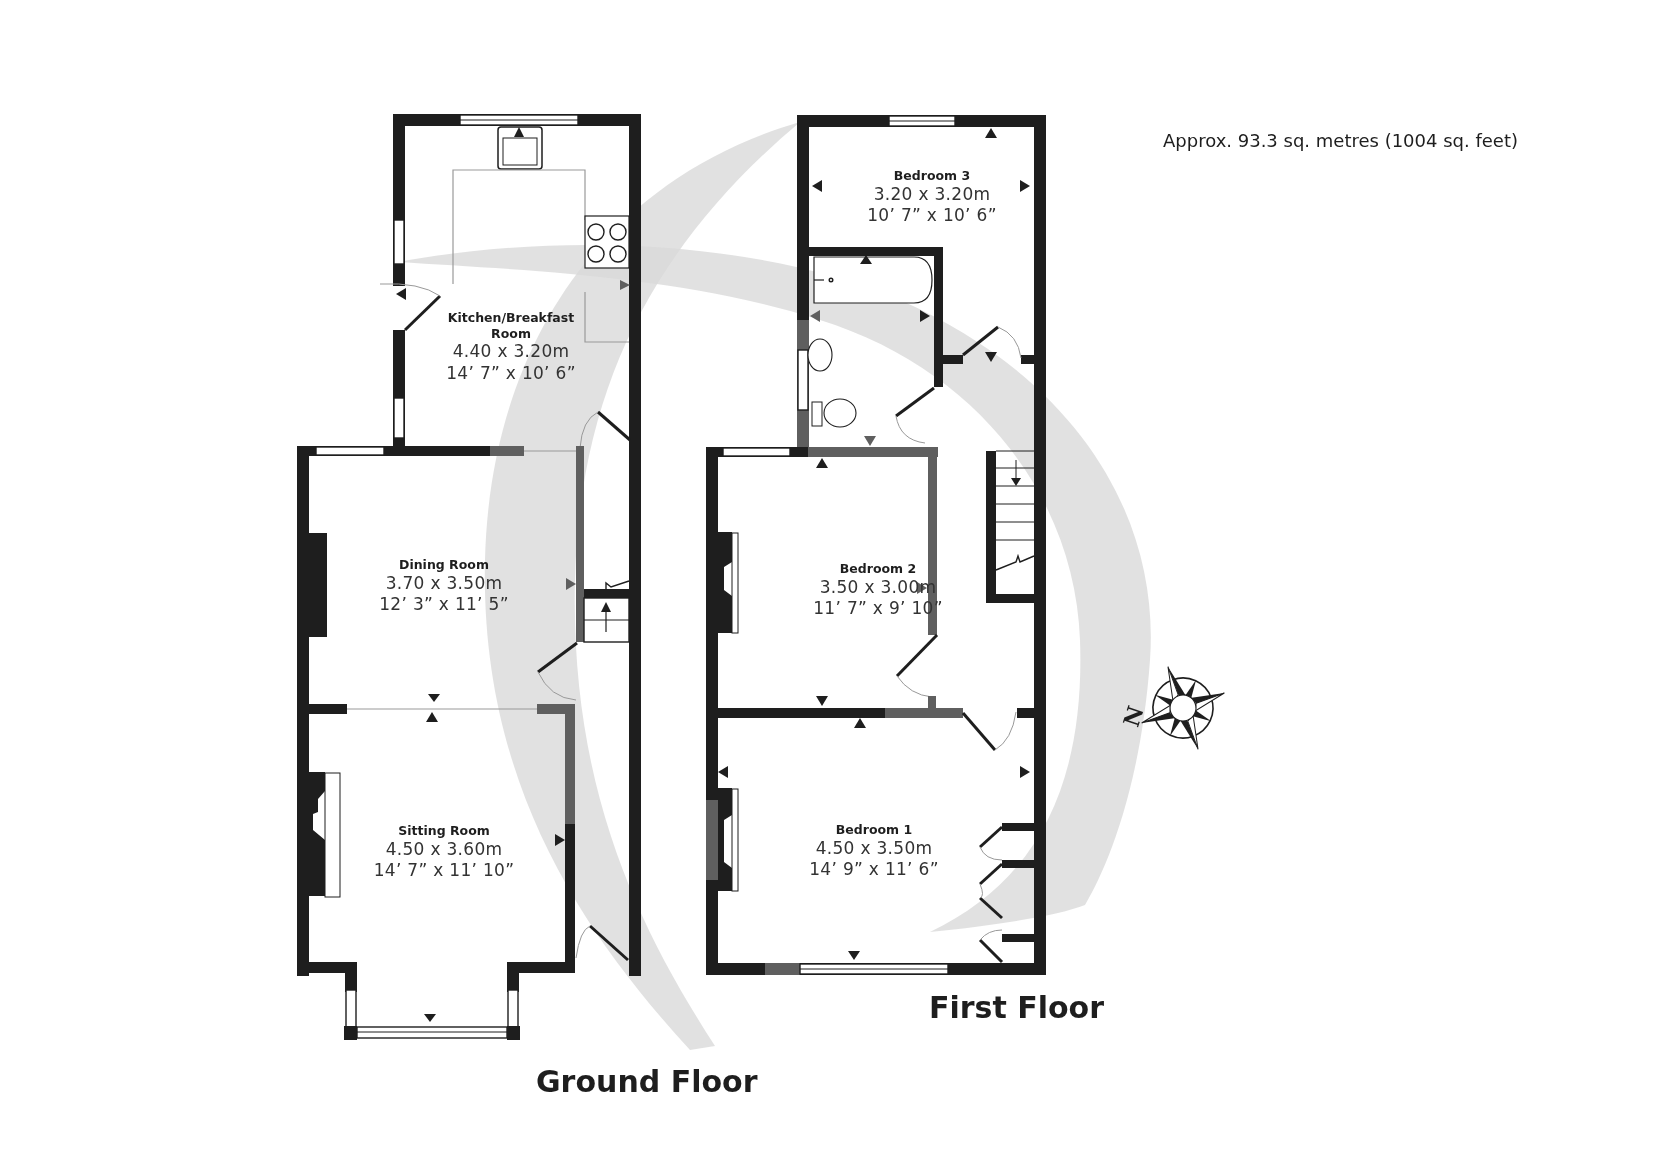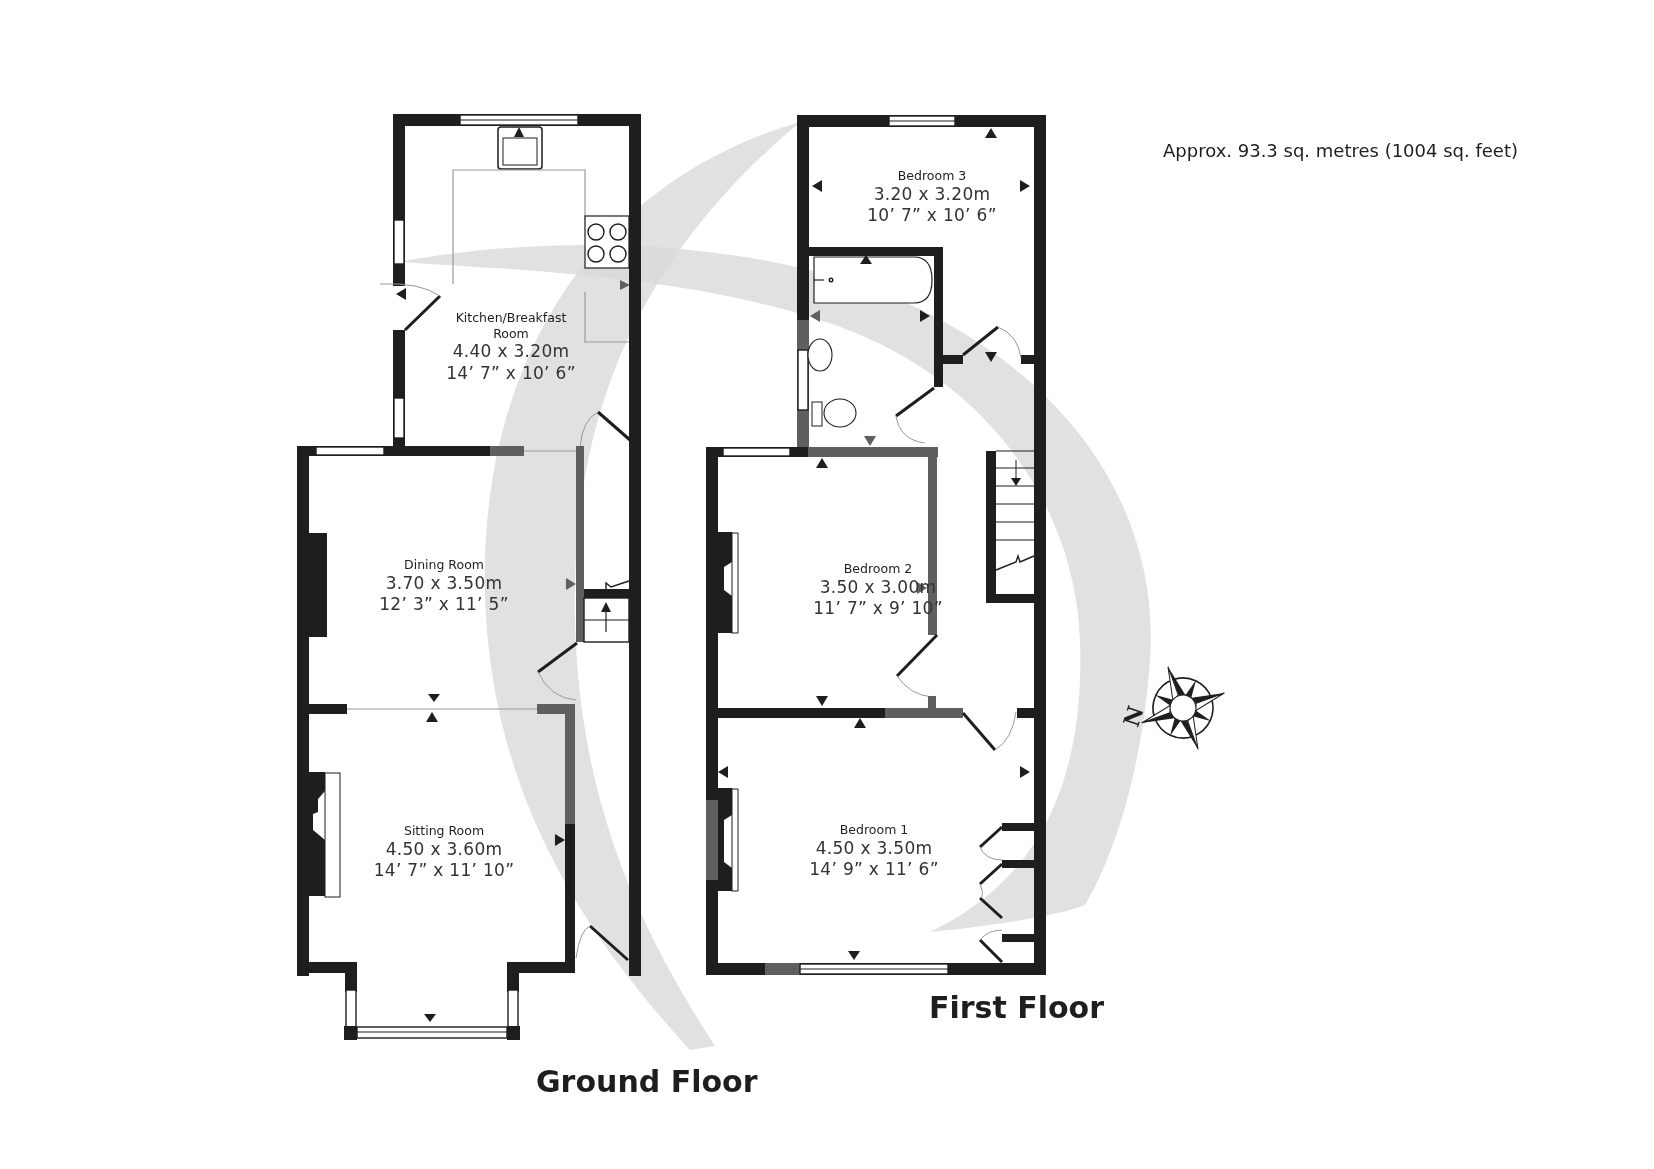--- a/index.html
+++ b/index.html
@@ -12,31 +12,31 @@
   .thin-g { stroke:#9a9a9a; stroke-width:1.2; fill:none; }
   .door { stroke:#1e1e1e; stroke-width:3; fill:none; }
   .arc { stroke:#999; stroke-width:1; fill:none; }
   .win { fill:#ffffff; stroke:#1e1e1e; stroke-width:1.4; }
   .tri { fill:#1e1e1e; }
   .tri-g { fill:#5f5f5f; }
   .wm { fill:#d8d8d8; opacity:0.78; }
 
   .room-label { position:absolute; text-align:center; transform:translateX(-50%);
                 font-family:"DejaVu Sans", sans-serif; line-height:1.25; white-space:nowrap; }
-  .room-name { font-weight:normal; font-size:12.5px; color:#1e1e1e; display:block; }
+  .room-name { font-weight:bold; font-size:12.5px; color:#1e1e1e; display:block; }
   .room-dim  { font-size:17px; color:#333; display:block; letter-spacing:0.3px; }
 
   .floor-title { position:absolute; font-weight:bold; font-size:30px; color:#1e1e1e;
                  font-family:"DejaVu Sans", sans-serif; white-space:nowrap; }
 
   #total-area { position:absolute; right:136px; top:120px; text-align:right;
                 font-family:"DejaVu Sans", sans-serif; }
   #total-area .ta-title { font-weight:bold; font-size:24px; color:#1e1e1e; }
   #total-area .ta-note { font-style:italic; font-size:18px; color:#1e1e1e; font-weight:normal; }
-  #total-area .ta-line { font-size:18px; color:#1e1e1e; margin-top:20px; }
+  #total-area .ta-line { font-size:18px; color:#1e1e1e; margin-top:10px; }
 </style>
 </head>
 <body>
 
 <svg id="plan" viewBox="0 0 1654 1169" xmlns="http://www.w3.org/2000/svg">
 
   <g>
     <path class="wm" d="M800,122 C600,180 490,350 485,560 C480,780 580,930 690,1050 L715,1046 C640,930 570,790 575,580 C580,380 660,240 800,122 Z"></path>
     <path class="wm" d="M398,262 C560,232 760,240 900,300 C1080,380 1160,520 1150,660 C1140,800 1100,880 1085,905 C1060,915 1000,925 930,932 C1040,880 1085,780 1080,640 C1075,500 980,370 820,320 C680,275 520,270 398,262 Z"></path>
   </g>

